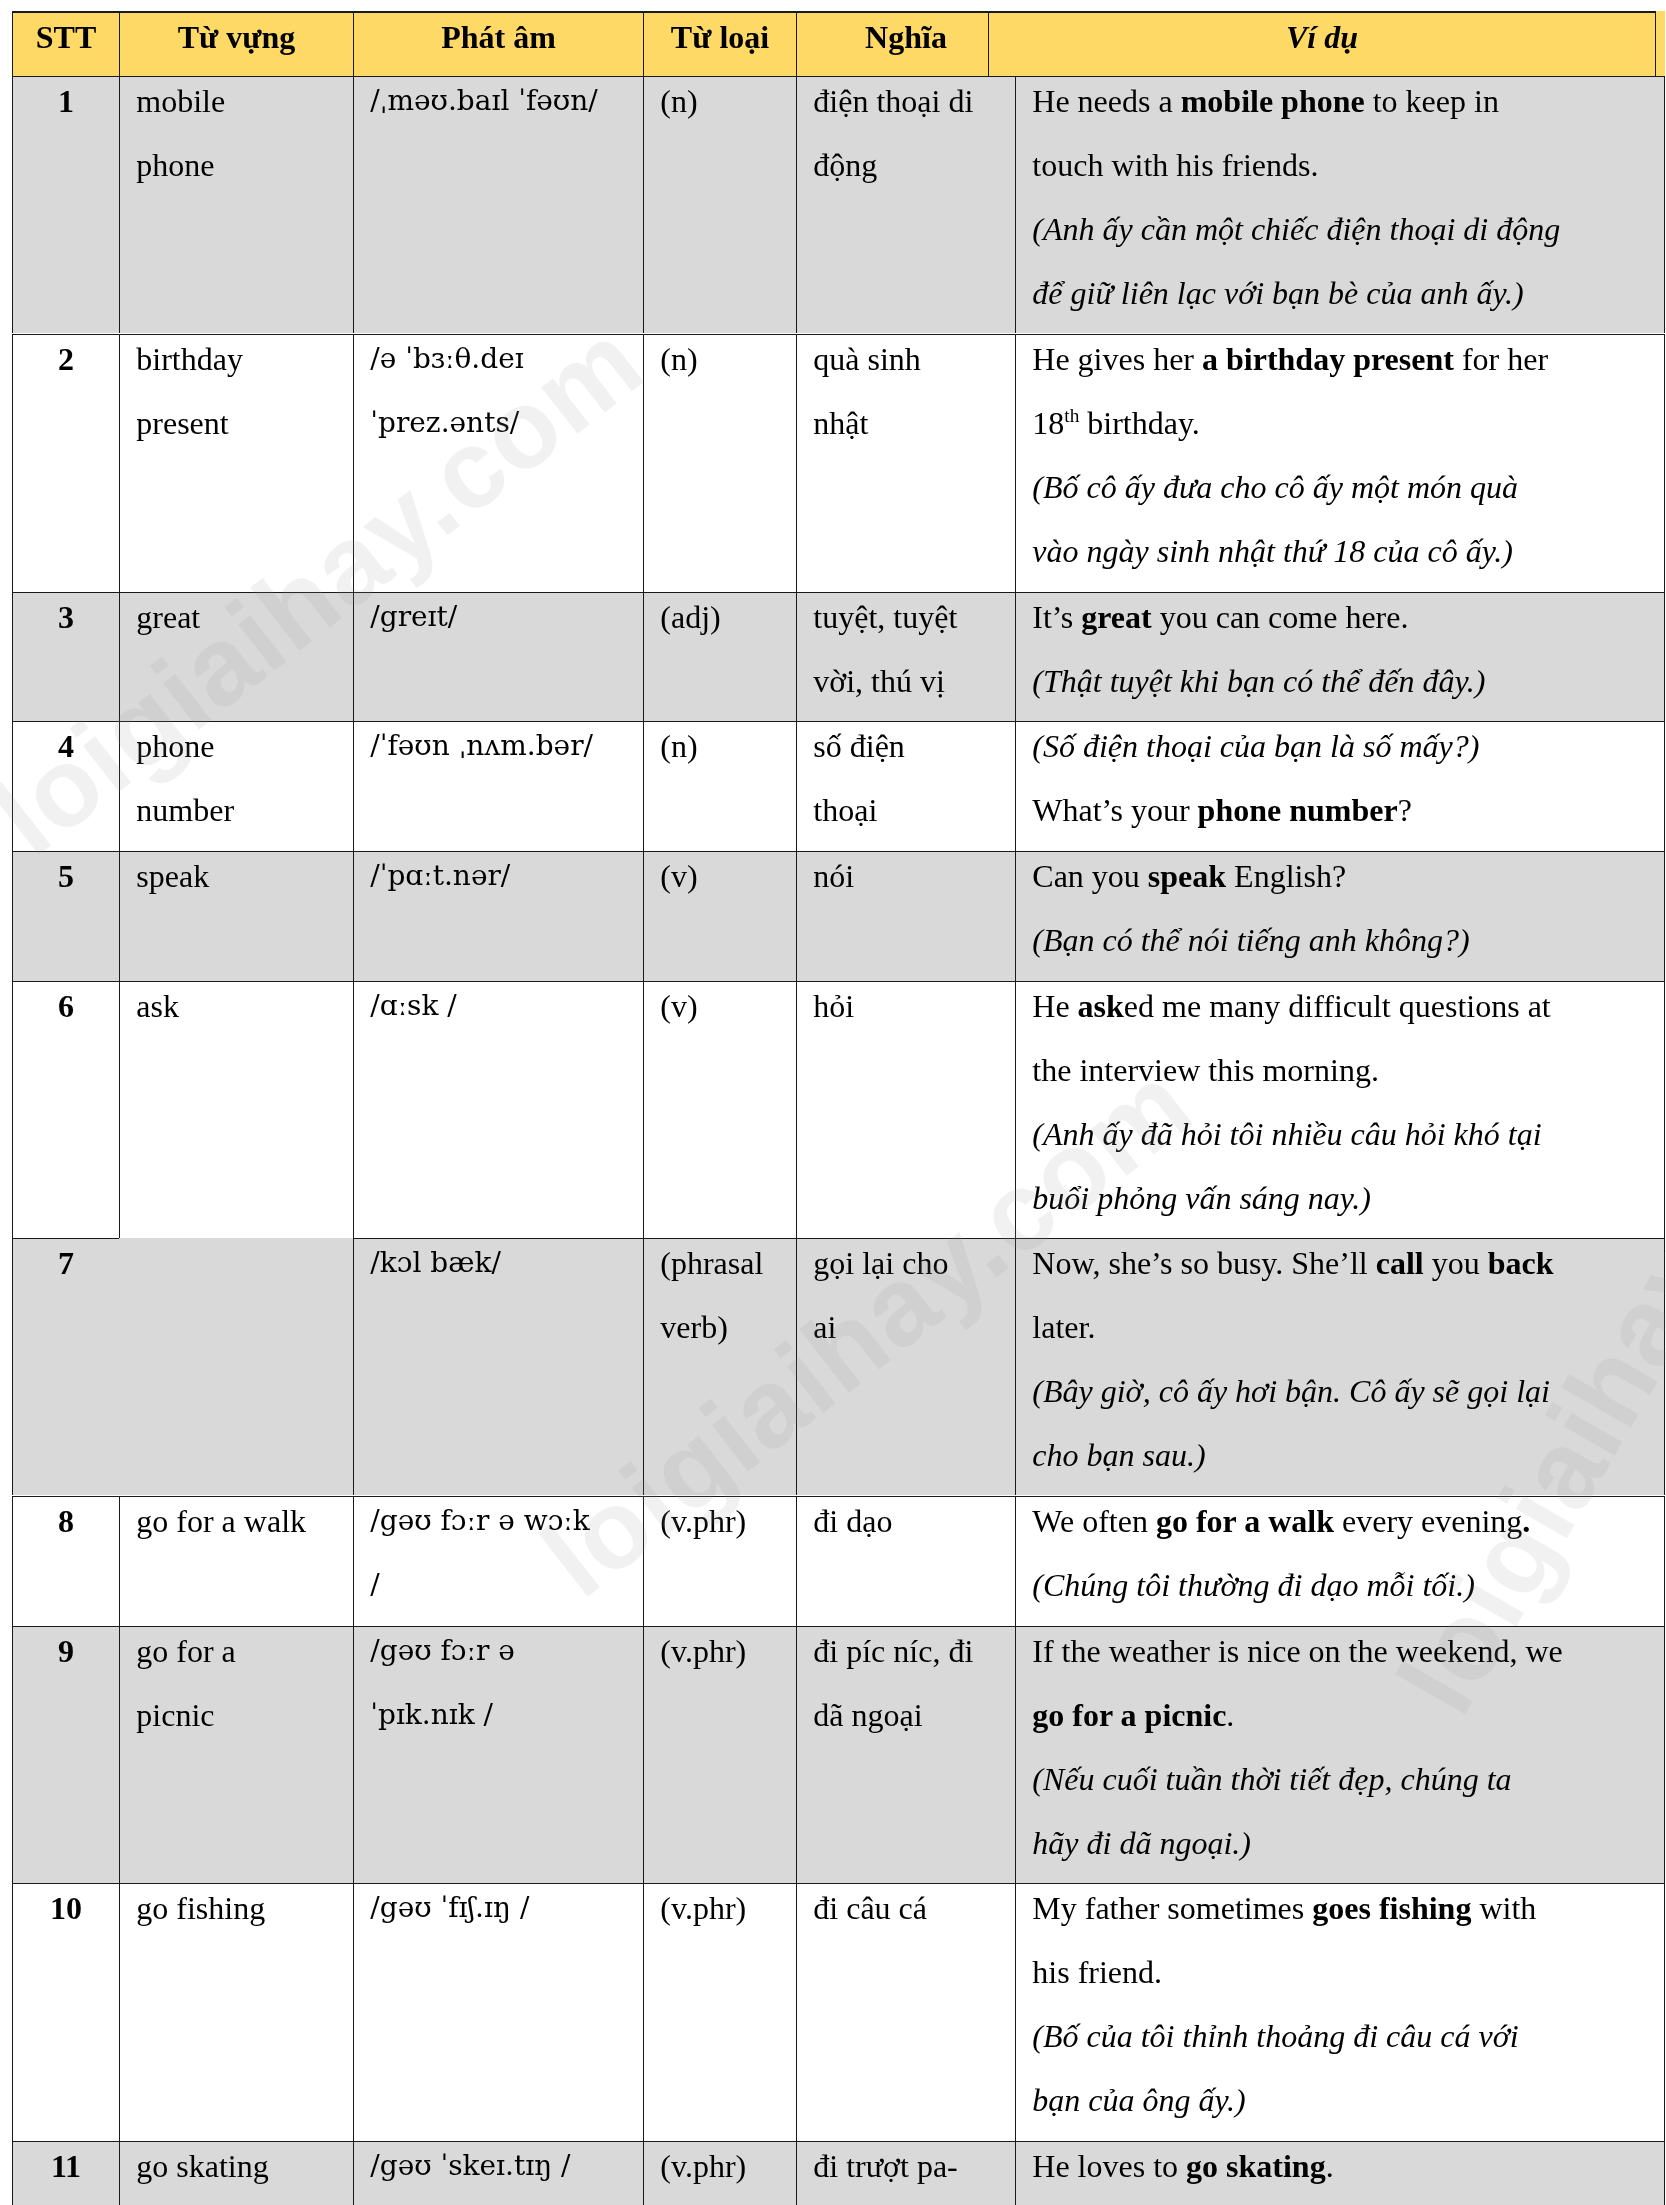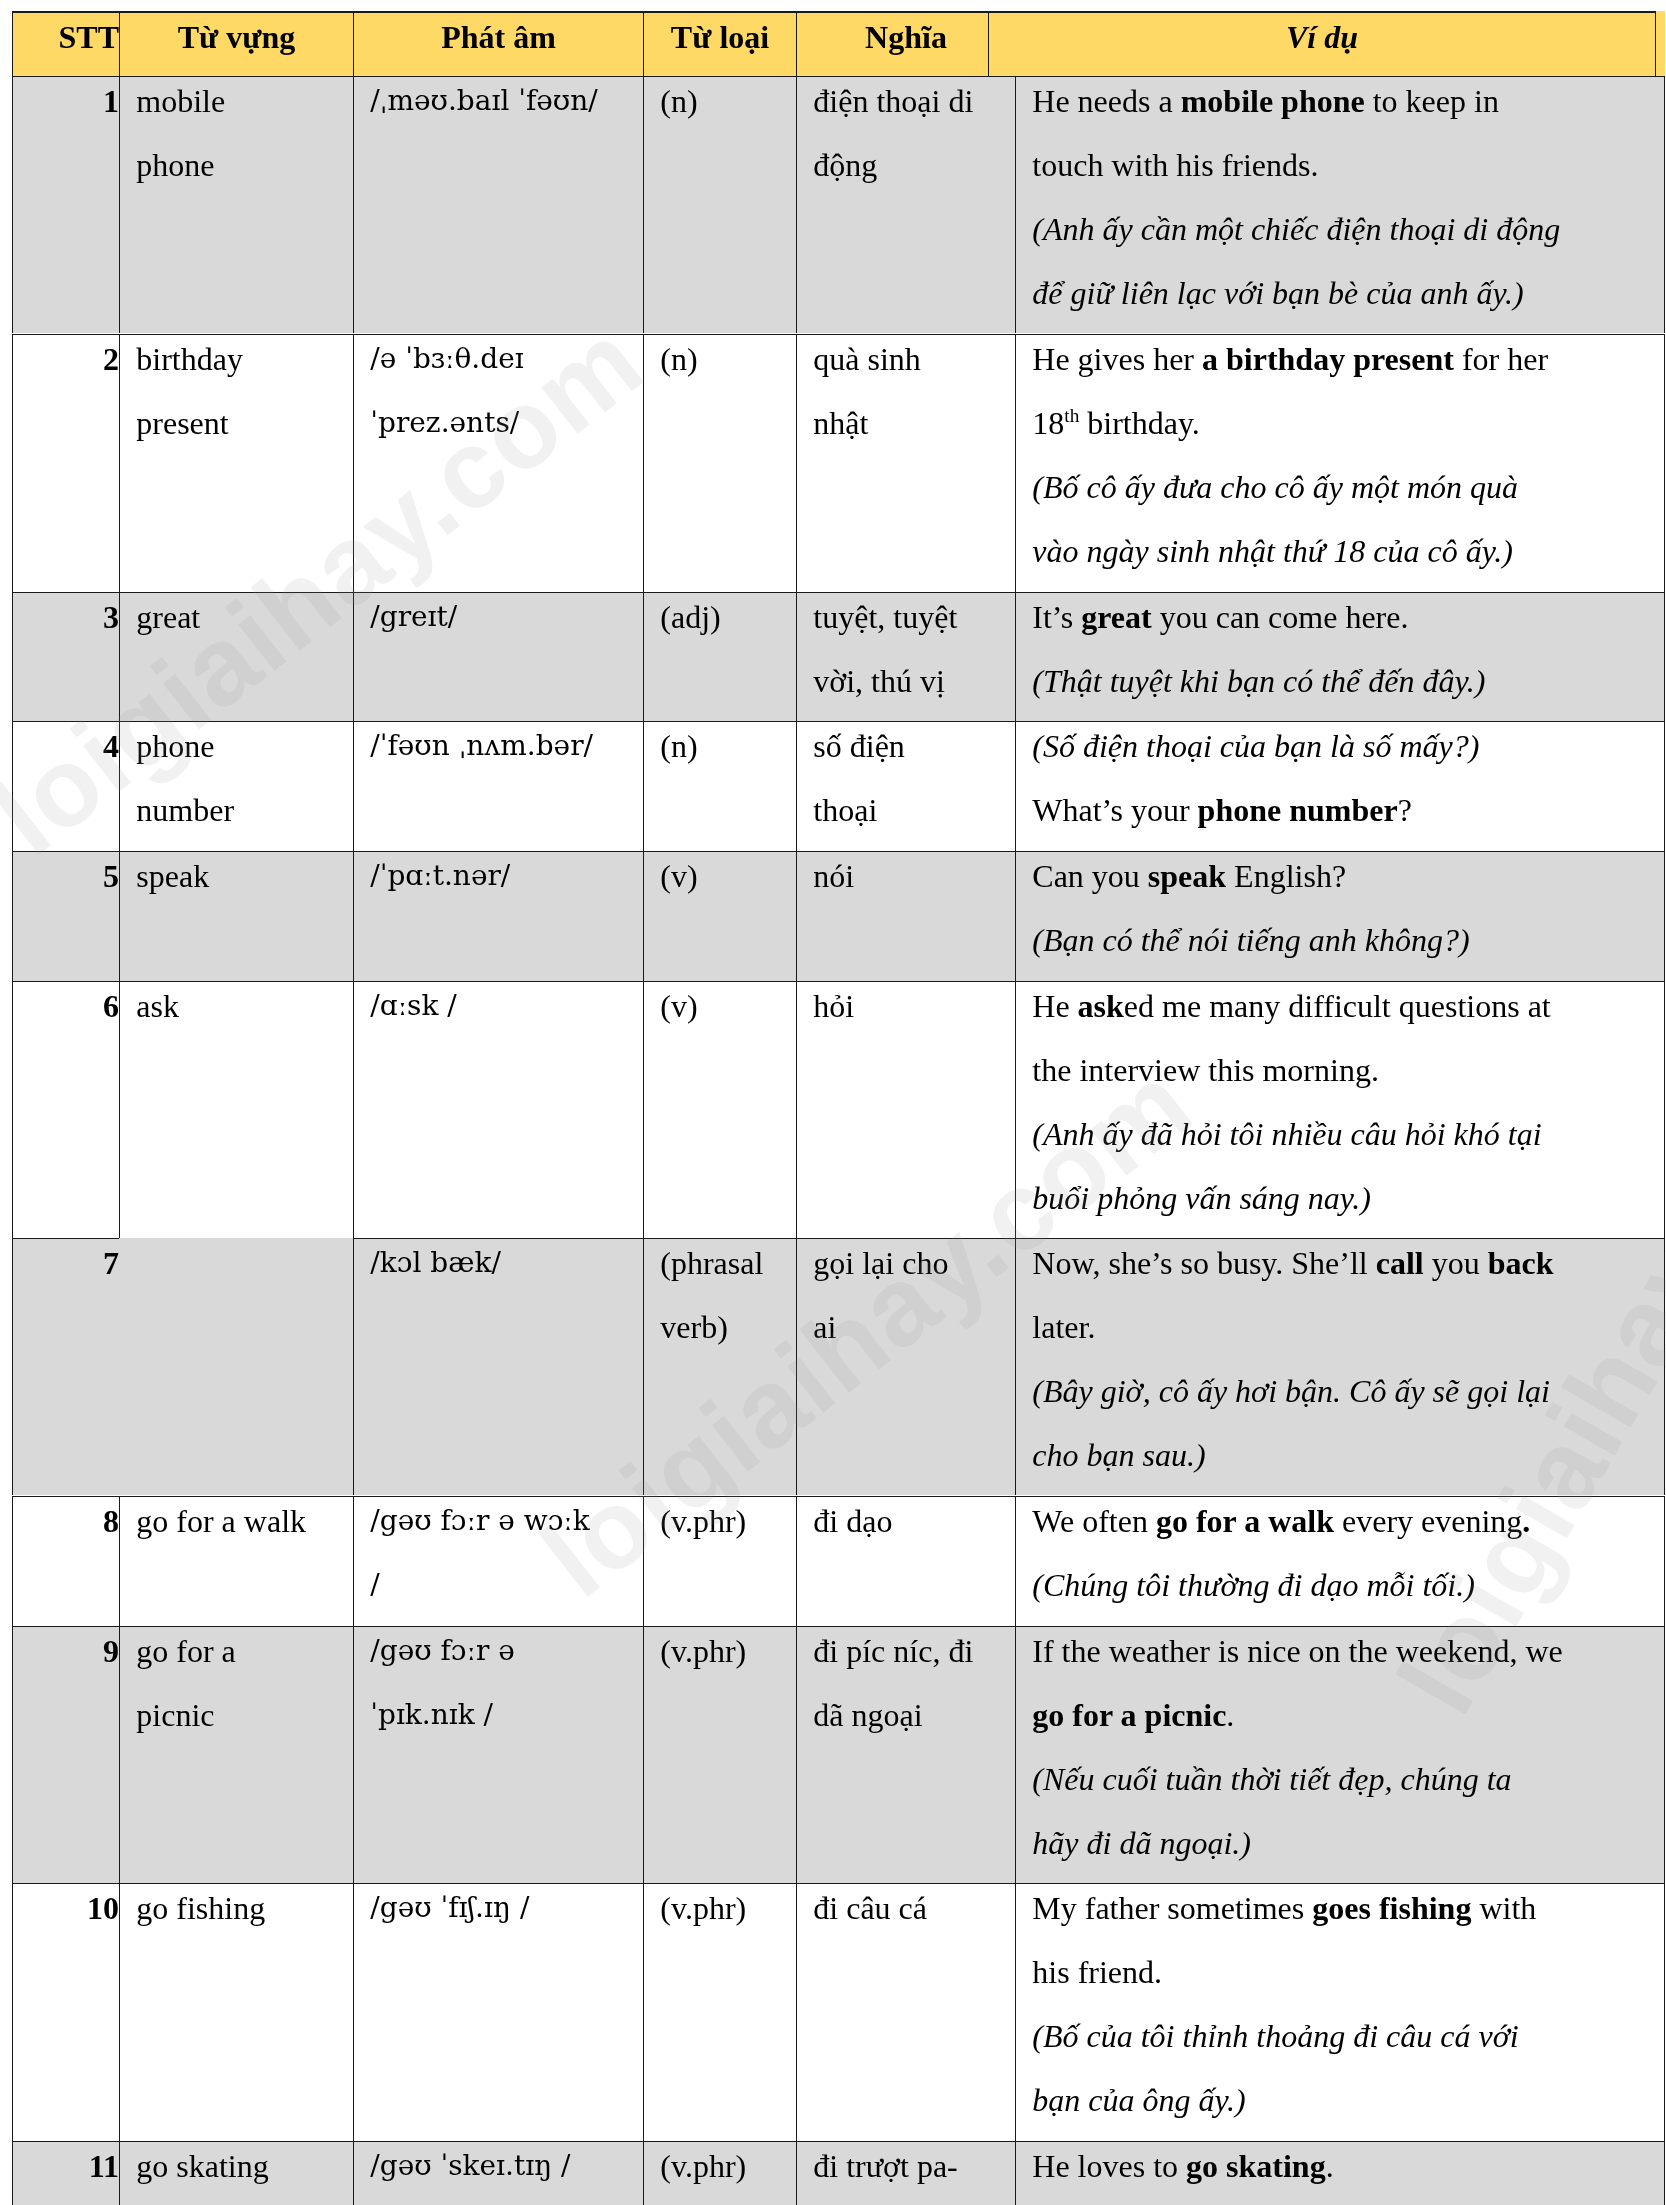--- a/index.html
+++ b/index.html
@@ -13,21 +13,21 @@
   .cell { position: absolute; top: 0; bottom: 0; box-sizing: border-box;
           border-left: 1.5px solid #1a1a1a; border-top: 1.5px solid #1a1a1a; overflow: hidden; }
   .cell.last { border-right: 1.5px solid #1a1a1a; }
   .row.header .cell { border-top: 2.2px solid #1a1a1a; }
   .row.header { background: #FFD966; }
   .row.gray { background: #D9D9D9; }
   .row.white { background: #FFFFFF; }
   .inner { position: absolute; left: 16.3px; right: 6px; top: -8.2px;
            font-size: 32px; line-height: 64px; white-space: nowrap; }
   .header .inner { left: 0; right: 0; text-align: center; font-weight: bold; }
-  .c-stt .inner { left: 0; right: 0; text-align: right; font-weight: bold; }
+  .c-stt .inner { left: 0; right: 0; text-align: center; font-weight: bold; }
   .line { display: block; height: 64px; }
   .it { font-style: italic; }
   b { font-weight: bold; }
   sup { font-size: 19.3px; line-height: 0; vertical-align: 12px; }
   .c-ipa .inner { font-family: "DejaVu Serif", "Liberation Serif", serif; font-size: 28px; }
 </style>
 </head>
 <body>
 
 <div class="watermark" style="left:-30px; top:779px; transform: rotate(-38deg);">loigiaihay.com</div>

